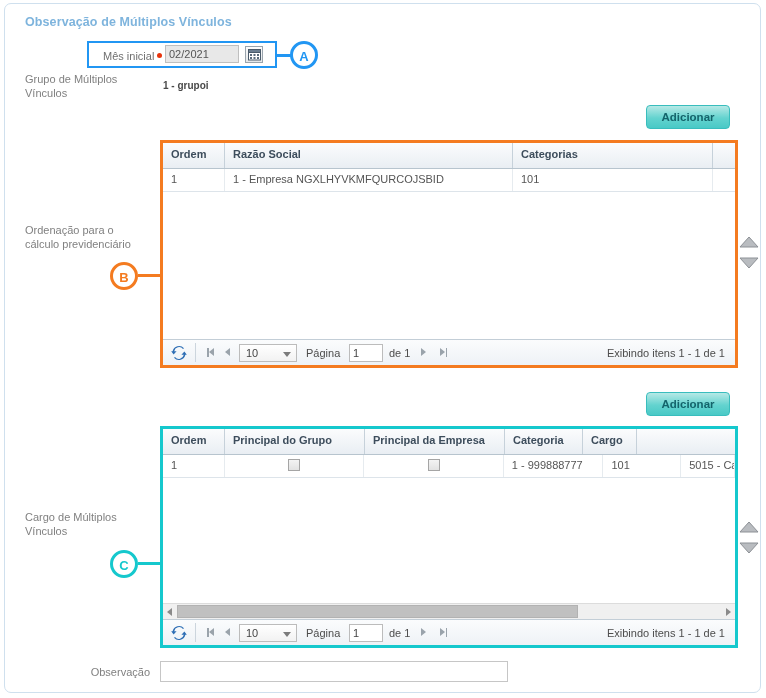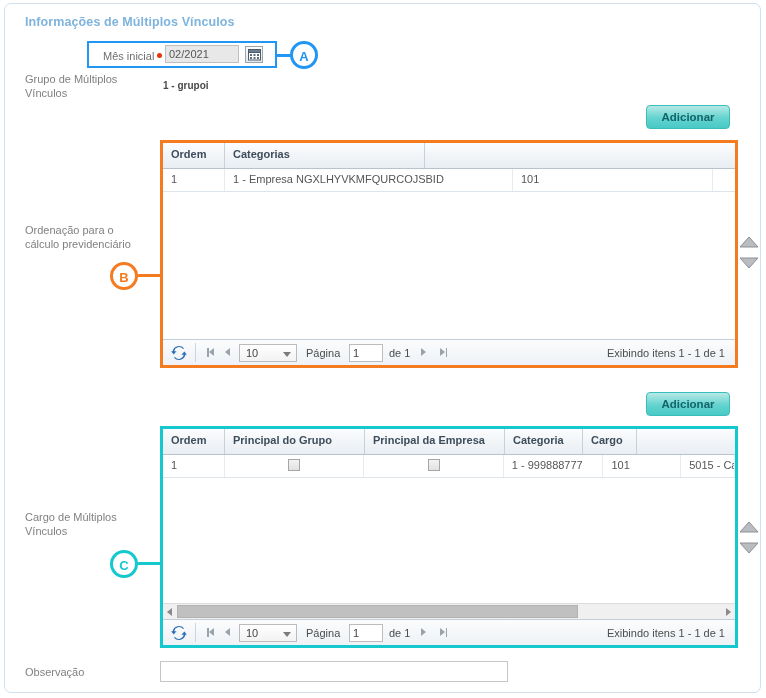--- a/index.html
+++ b/index.html
@@ -115,21 +115,21 @@
     position: absolute;
     left: 158px; top: 76px;
     font-size: 10px; font-weight: bold; color: #4a4a4a;
   }
   .ord-lbl  { left: 20px; top: 219px; width: 125px; }
   .lista-lbl{ left: 20px; top: 506px; width: 125px; }
 
   .obs-lbl {
     position: absolute;
     left: 20px; top: 662px; width: 125px;
-    font-size: 11px; color: #808080;
+    text-align: right; font-size: 11px; color: #808080;
   }
   .obs-input {
     position: absolute;
     left: 155px; top: 657px;
     width: 348px; height: 21px;
     border: 1px solid #c6c6c6;
     background: #fff;
     box-sizing: border-box;
     font-size: 11px;
     font-family: "Liberation Sans", sans-serif;
@@ -331,21 +331,21 @@
   .conn { position: absolute; background: #f47b20; }
   .conn.b { left: 133px; top: 270px; width: 25px; height: 3px; }
   .conn.c { left: 133px; top: 558px; width: 25px; height: 3px; background: #15c8cd; }
 </style>
 </head>
 <body>
 
 <div id="page">
   <div class="panel">
 
-    <div class="panel-title">Informações de Múltiplos Vínculos</div>
+    <div class="panel-title">Observação de Múltiplos Vínculos</div>
 
     <div class="mes-box"></div>
     <div class="mes-label">Mês inicial</div>
     <div class="mes-dot"></div>
     <input class="mes-input" readonly="" value="02/2021" style="">
     <div class="cal-btn">
       <svg width="13" height="13" viewBox="0 0 13 13">
         <rect x="0.5" y="1.5" width="12" height="10.5" fill="#fff" stroke="#4a5a6a"></rect>
         <rect x="0.5" y="1.5" width="12" height="3" fill="#6b7d8f" stroke="#4a5a6a"></rect>
         <g fill="#5b6b7b">
@@ -372,20 +372,21 @@
       <span>cálculo previdenciário</span>
     </div>
     <div class="conn b"></div>
     <div class="badge b">B</div>
 
     <button class="btn-add one">Adicionar</button>
 
     <div class="grid one">
       <div class="ghead">
         <div class="hc" style="width:62px">Ordem</div>
+        <div class="hc" style="width:288px">Razão Social</div>
         <div class="hc" style="width:200px">Categorias</div>
         <div class="hc" style="width:22px;border-right:none"></div>
       </div>
       <div class="grow">
         <div class="bc" style="width:62px">1</div>
         <div class="bc" style="width:288px">1 - Empresa NGXLHYVKMFQURCOJSBID</div>
         <div class="bc" style="width:200px">101</div>
         <div class="bc" style="width:22px;border-right:none"></div>
       </div>
       <div class="gbody-fill" style="height:150px"></div>

